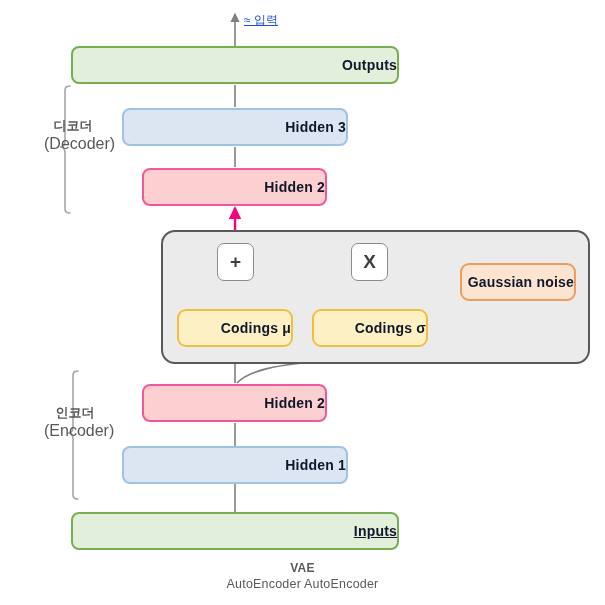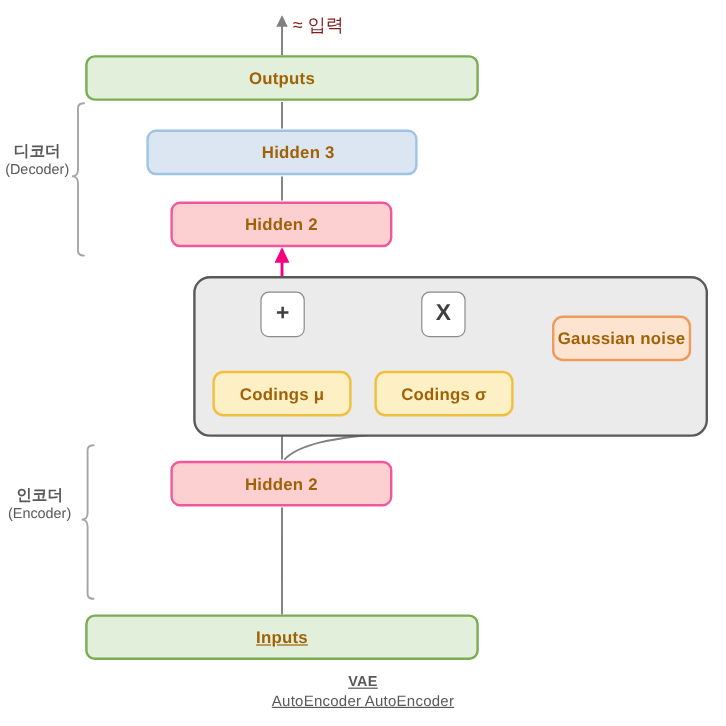--- a/index.html
+++ b/index.html
@@ -23,27 +23,27 @@
     top: 0;
     width: 605px;
     height: 605px;
     pointer-events: none;
   }
   .node {
     position: absolute;
     box-sizing: border-box;
     display: flex;
     align-items: center;
-    justify-content: center;
+    justify-content: flex-end;
     border-radius: 8px;
     border-width: 2px;
     border-style: solid;
     font-weight: bold;
     font-size: 14px;
-    color: #a16207;
+    color: #0f172a;
     letter-spacing: 0.2px;
   }
   .node.green  { background: #e2efda; border-color: #79ad52; }
   .node.blue   { background: #dce6f2; border-color: #9dc3e6; padding-left: 27px; }
   .node.pink   { background: #fcd0d0; border-color: #f2579c; }
   .node.yellow { background: #fdf0c4; border-color: #f0bf3f; border-radius: 9px; }
   .node.orange { background: #fce4d0; border-color: #ed9b5e; border-radius: 9px; margin-top: 20px; }
   .op {
     position: absolute;
     box-sizing: border-box;
@@ -62,44 +62,45 @@
     box-sizing: border-box;
     background: #ebebeb;
     border: 2px solid #595959;
     border-radius: 14px;
   }
   .brace-label {
     position: absolute;
     text-align: center;
     color: #595959;
     line-height: 1.25;
+    margin-left: 42px;
   }
   .brace-label .ko {
     font-weight: bold;
     font-size: 13px;
     display: block;
   }
   .brace-label .en {
     font-weight: normal;
+    font-size: 16px;
+    display: block;
+  }
+  .approx-label {
+    position: absolute;
+    color: #1d4ed8;
     font-size: 12px;
-    display: block;
-  }
-  .approx-label {
-    position: absolute;
-    color: #7f1d1d;
-    font-size: 15px;
     white-space: nowrap;
+    text-decoration: underline;
   }
   .caption {
     position: absolute;
     width: 605px;
     left: 0;
     text-align: center;
     color: #595959;
-    text-decoration: underline;
   }
   .caption .title {
     font-size: 12px;
     font-weight: bold;
     display: block;
     letter-spacing: 0.3px;
   }
   .caption .sub {
     font-size: 12.5px;
     font-weight: normal;
@@ -202,20 +203,23 @@
   </div>
 
   <div class="node yellow" style="left:312px; top:309px; width:116px; height:38px;">
     <span>Codings σ</span>
   </div>
 
   <div class="node pink" style="left:142px; top:384px; width:185px; height:38px;">
     <span>Hidden 2</span>
   </div>
 
+  <div class="node blue" style="left:122px; top:446px; width:226px; height:38px;">
+    <span>Hidden 1</span>
+  </div>
 
   <div class="node green" style="left:71px; top:512px; width:328px; height:38px;text-decoration:underline;">
     <span>Inputs</span>
   </div>
 
   <div class="brace-label" style="left:2px; top:405px; width:62px;">
     <span class="ko">인코더</span>
     <span class="en">(Encoder)</span>
   </div>
 

